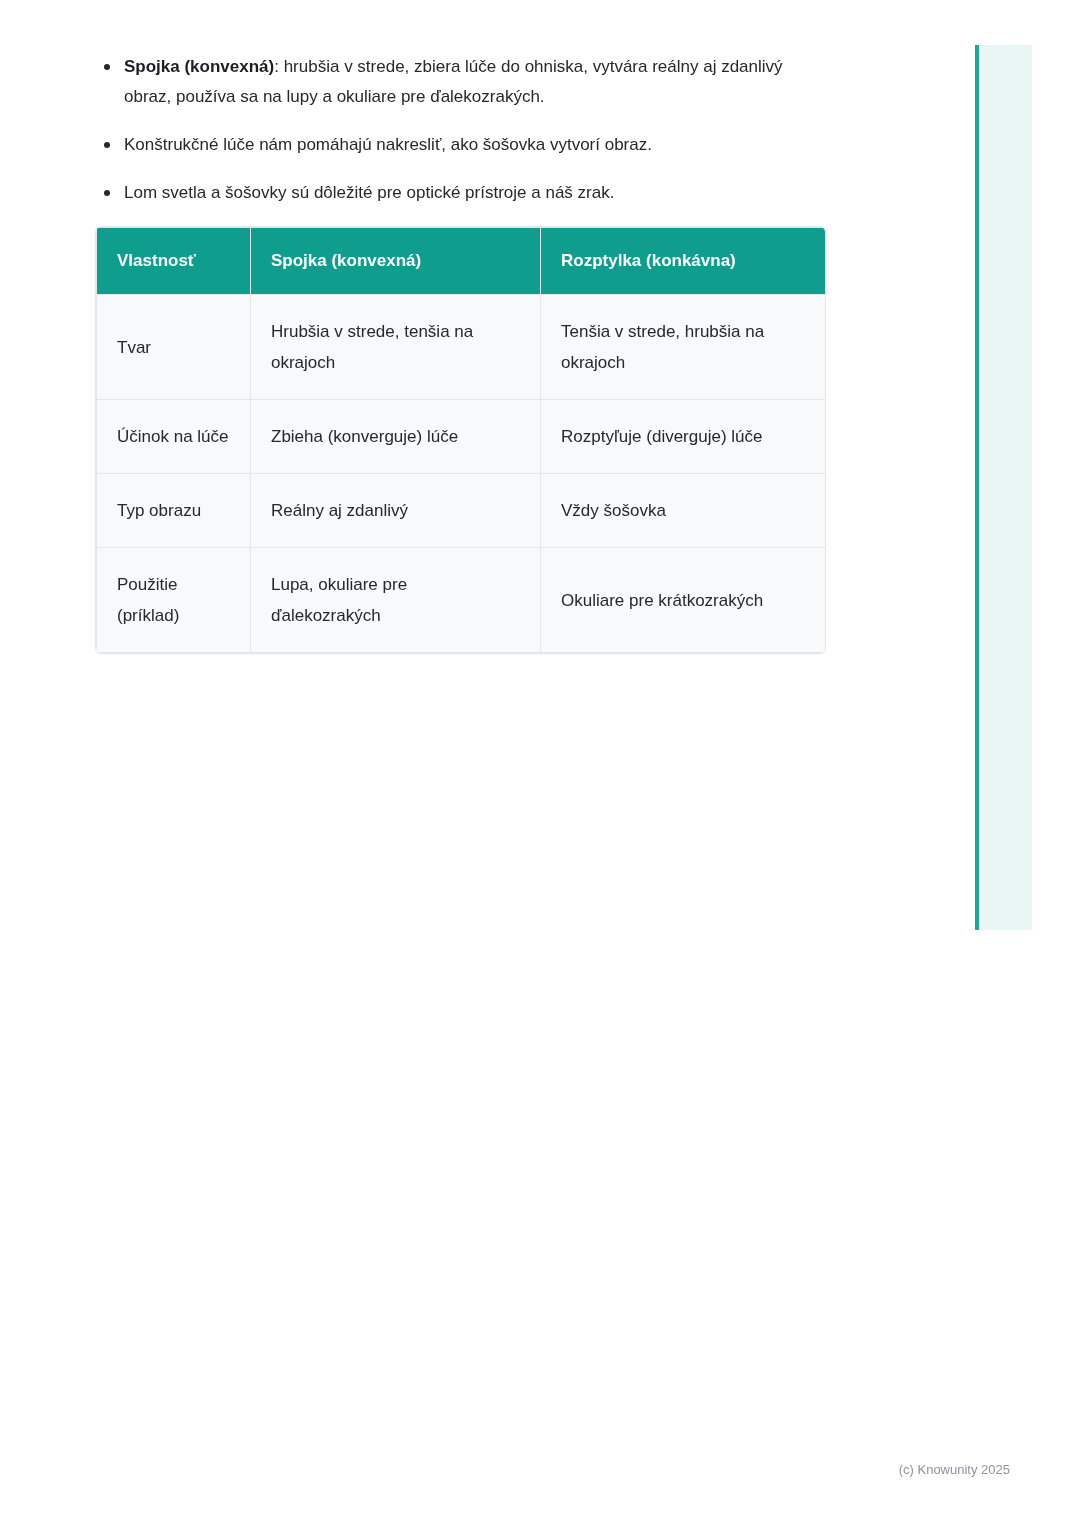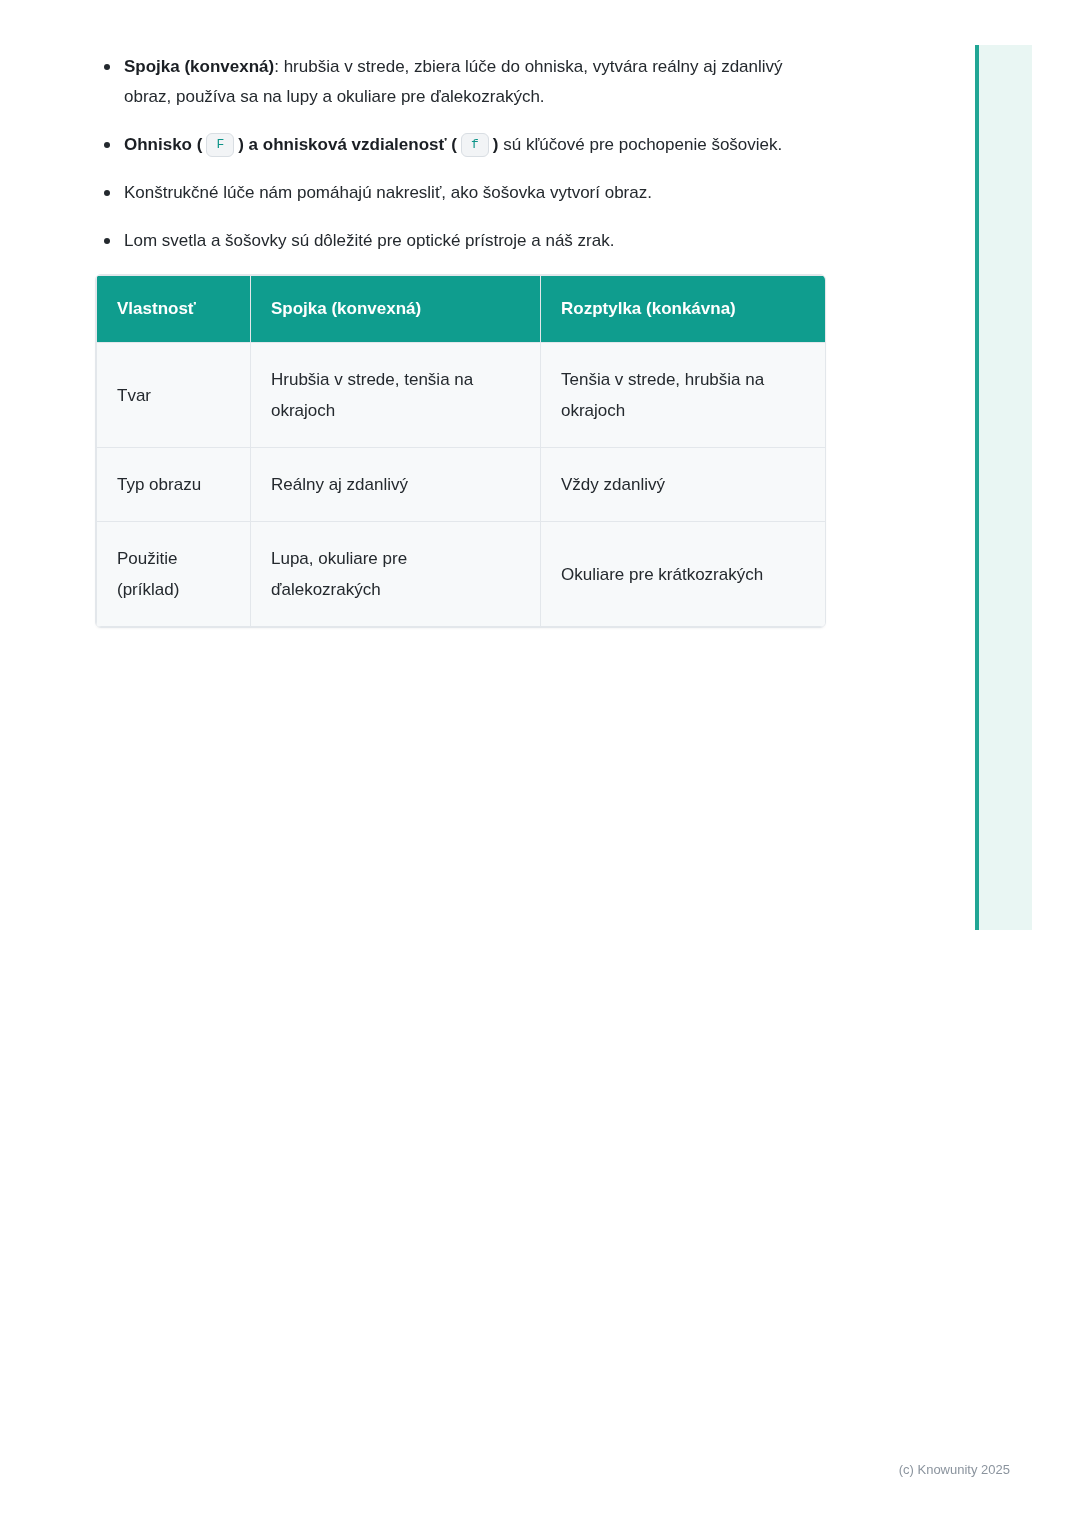--- a/index.html
+++ b/index.html
@@ -115,23 +115,20 @@
 
 <div class="page">
 
   <div class="content">
 
     <ul class="bullets">
       <li>
         <span class="b">Spojka (konvexná)</span><span>: hrubšia v strede, zbiera lúče do ohniska, vytvára reálny aj zdanlivý obraz, používa sa na lupy a okuliare pre ďalekozrakých.</span>
       </li>
       <li>
-        <span class="b">Ohnisko (</span><span class="chip">F</span><span class="b">) a ohnisková vzdialenosť (</span><span class="chip">f</span><span class="b">)</span><span> sú kľúčové pre pochopenie šošoviek.</span>
-      </li>
-      <li>
         <span>Konštrukčné lúče nám pomáhajú nakresliť, ako šošovka vytvorí obraz.</span>
       </li>
       <li>
         <span>Lom svetla a šošovky sú dôležité pre optické prístroje a náš zrak.</span>
       </li>
     </ul>
 
     <div class="table-wrap">
       <table class="lens">
         <colgroup>
@@ -146,23 +143,28 @@
             <th>Rozptylka (konkávna)</th>
           </tr>
         </thead>
         <tbody>
           <tr>
             <td>Tvar</td>
             <td>Hrubšia v strede, tenšia na okrajoch</td>
             <td>Tenšia v strede, hrubšia na okrajoch</td>
           </tr>
           <tr>
+            <td>Účinok na lúče</td>
+            <td>Zbieha (konverguje) lúče</td>
+            <td>Rozptyľuje (diverguje) lúče</td>
+          </tr>
+          <tr>
             <td>Typ obrazu</td>
             <td>Reálny aj zdanlivý</td>
-            <td>Vždy zdanlivý</td>
+            <td>Vždy šošovka</td>
           </tr>
           <tr>
             <td>Použitie (príklad)</td>
             <td>Lupa, okuliare pre ďalekozrakých</td>
             <td>Okuliare pre krátkozrakých</td>
           </tr>
         </tbody>
       </table>
     </div>
 

